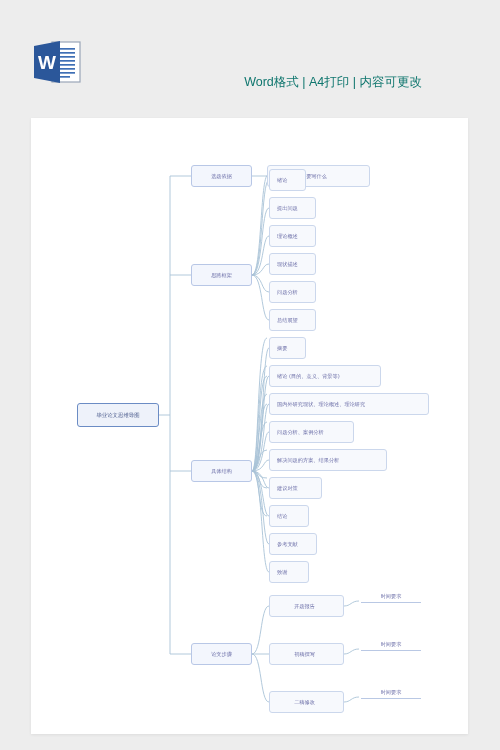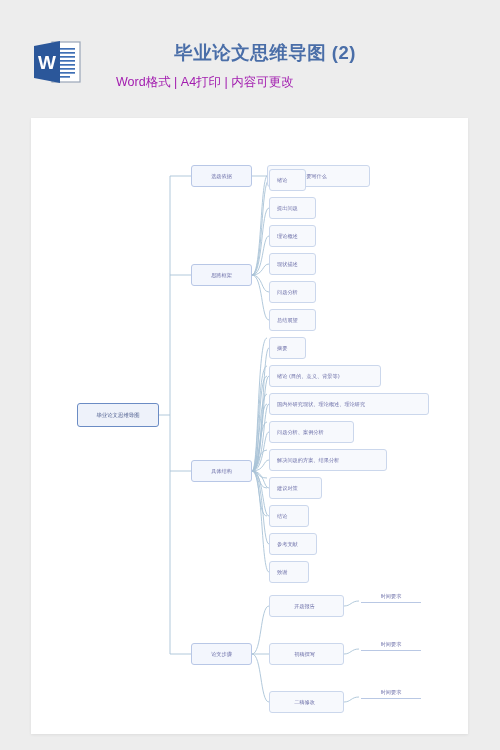--- a/index.html
+++ b/index.html
@@ -14,23 +14,23 @@
   
   .header{position:absolute;left:0;top:0;width:500px;height:118px;}
   .word-icon{position:absolute;left:30px;top:38px;width:54px;height:48px;}
   .title{
     position:absolute;left:100px;top:40px;width:330px;
     text-align:center;
     font-size:18.5px;font-weight:bold;color:#4a6ea8;
     letter-spacing:.5px;line-height:26px;
   }
   .subtitle{
-    position:absolute;left:116px;top:72px;width:330px;
-    text-align:left;
-    font-size:12.5px;color:#a21caf;line-height:20px;
+    position:absolute;left:92px;top:72px;width:330px;
+    text-align:right;
+    font-size:12.5px;color:#0f766e;line-height:20px;
   }
 
   
   .sheet{
     position:absolute;left:31px;top:118px;width:437px;height:616px;
     background:#ffffff;
     box-shadow:0 1px 3px rgba(0,0,0,0.07);
   }
 
   
@@ -97,21 +97,20 @@
           <rect x="27" y="26" width="18" height="1.7"></rect>
           <rect x="27" y="30" width="18" height="1.7"></rect>
           <rect x="27" y="34" width="18" height="1.7"></rect>
           <rect x="27" y="38" width="13" height="1.7"></rect>
         </g>
         <path d="M4 8 L30 3 L30 45 L4 40 Z" fill="#2b579a"></path>
         <text x="17" y="31" font-family="Liberation Sans, sans-serif" font-size="19" font-weight="bold" fill="#ffffff" text-anchor="middle">W</text>
       </svg>
     </div>
 
-    <div class="title">毕业论文思维导图 (2)</div>
     <div class="subtitle">Word格式 | A4打印 | 内容可更改</div>
   </div>
 
   <div class="sheet">
     <div class="map">
 
       <svg class="links" viewBox="0 0 437 616">
         <g fill="none" stroke="#a9c3d7" stroke-width="0.9">
 
           <path d="M128 297 L139 297"></path>

